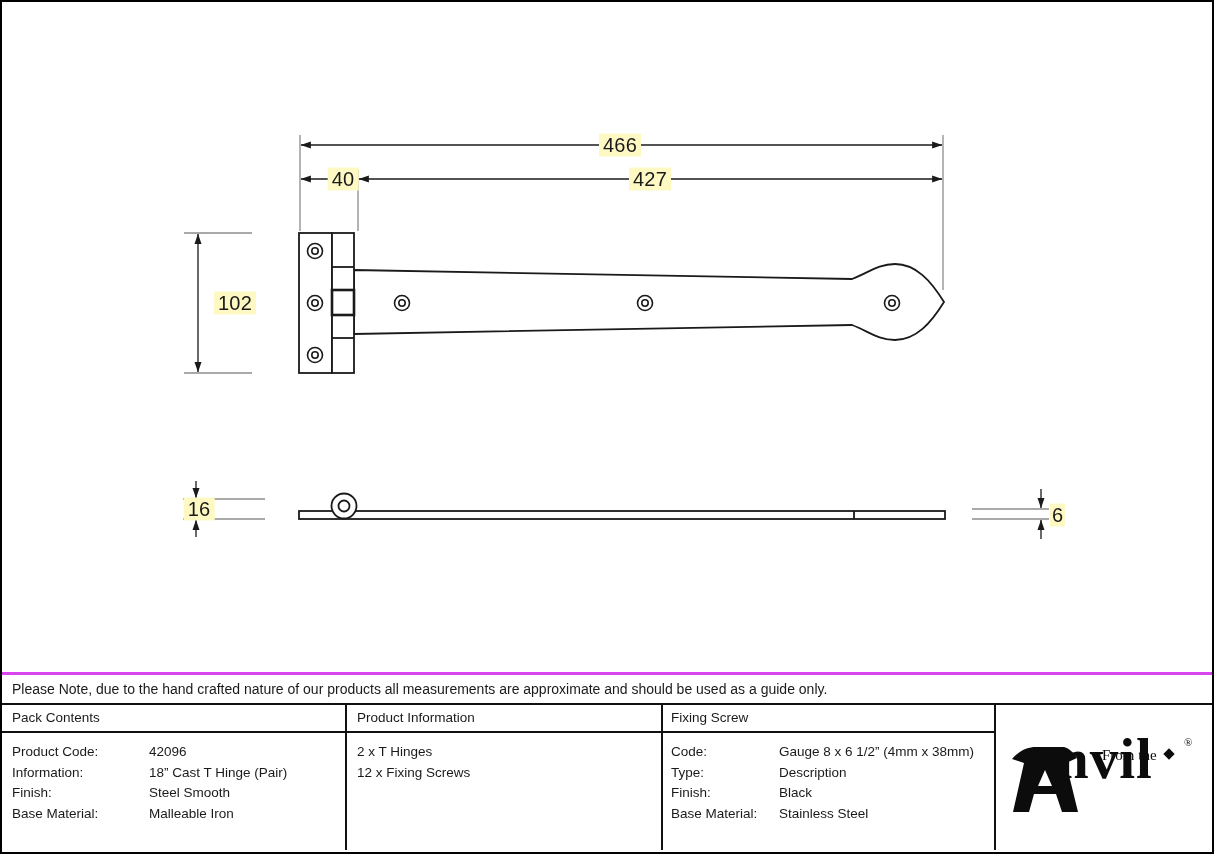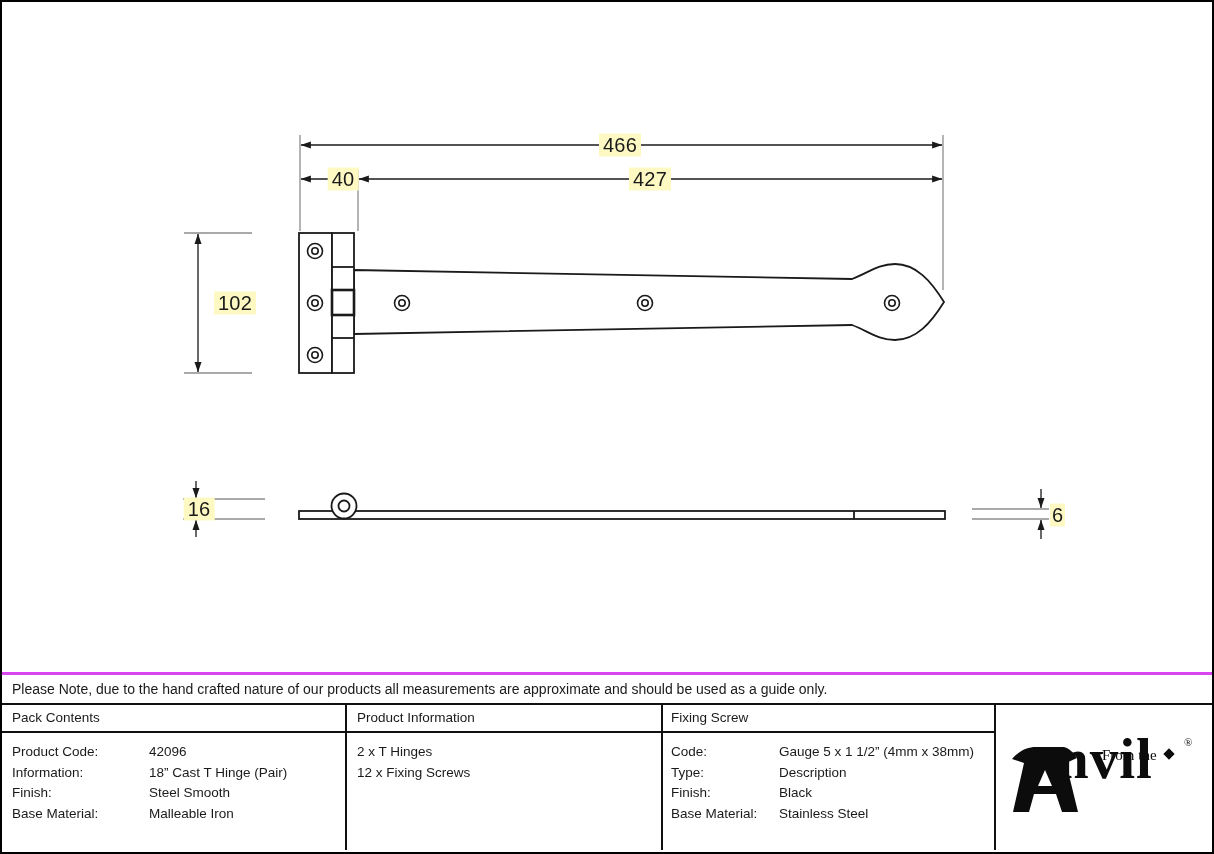--- a/index.html
+++ b/index.html
@@ -205,21 +205,21 @@
     </div>
 
     <div class="cell body vline c2">
       <div class="pack-item">2 x T Hinges</div>
       <div class="pack-item">12 x Fixing Screws</div>
     </div>
 
     <div class="cell body vline c3">
       <div class="spec-row">
         <span class="spec-label">Code:</span>
-        <span class="spec-value">Gauge 5 x 1 1/2” (4mm x 38mm)</span>
+        <span class="spec-value">Gauge 8 x 6 1/2” (4mm x 38mm)</span>
       </div>
       <div class="spec-row">
         <span class="spec-label">Type:</span>
         <span class="spec-value">Description</span>
       </div>
       <div class="spec-row">
         <span class="spec-label">Finish:</span>
         <span class="spec-value">Black</span>
       </div>
       <div class="spec-row">

